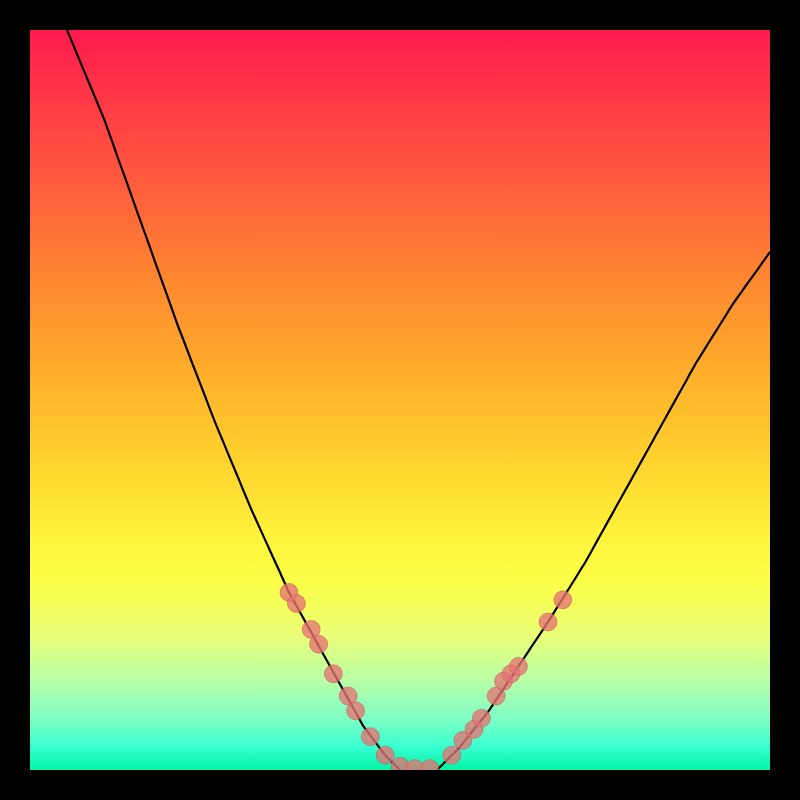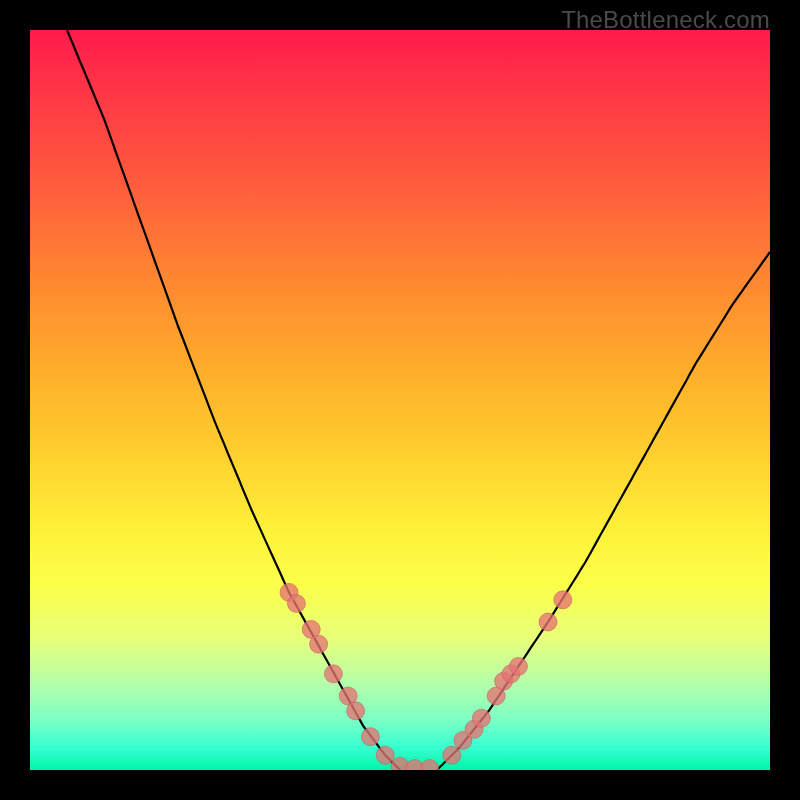--- a/index.html
+++ b/index.html
@@ -83,21 +83,20 @@
       rgba(0,0,0,0) 5px
     );
     pointer-events: none;
     opacity: 0.25;
   }
 </style>
 </head>
 <body>
 
 <div class="frame">
-  <div class="watermark">TheBottleneck.com</div>
   <div class="plot">
     <div class="striation"></div>
     <svg class="curve" viewBox="0 0 740 740" preserveAspectRatio="none">
       <path id="left-path" d="M37.0 0.0 L40.1 7.4 L43.2 14.8 L46.3 22.2 L49.3 29.6 L52.4 37.0 L55.5 44.4 L58.6 51.8 L61.7 59.2 L64.8 66.6 L67.8 74.0 L70.9 81.4 L74.0 88.8 L77.1 97.4 L80.2 106.1 L83.3 114.7 L86.3 123.3 L89.4 132.0 L92.5 140.6 L95.6 149.2 L98.7 157.9 L101.8 166.5 L104.8 175.1 L107.9 183.8 L111.0 192.4 L114.1 201.0 L117.2 209.7 L120.3 218.3 L123.3 226.9 L126.4 235.6 L129.5 244.2 L132.6 252.8 L135.7 261.5 L138.8 270.1 L141.8 278.7 L144.9 287.4 L148.0 296.0 L151.1 304.0 L154.2 312.0 L157.3 320.1 L160.3 328.1 L163.4 336.1 L166.5 344.1 L169.6 352.1 L172.7 360.1 L175.8 368.2 L178.8 376.2 L181.9 384.2 L185.0 392.2 L188.1 399.6 L191.2 407.0 L194.3 414.4 L197.3 421.8 L200.4 429.2 L203.5 436.6 L206.6 444.0 L209.7 451.4 L212.7 458.8 L215.8 466.2 L218.9 473.6 L222.0 481.0 L225.1 487.8 L228.2 494.6 L231.3 501.4 L234.3 508.1 L237.4 514.9 L240.5 521.7 L243.6 528.5 L246.7 535.3 L249.8 542.0 L252.8 548.8 L255.9 555.6 L259.0 562.4 L262.1 568.0 L265.2 573.5 L268.3 579.0 L271.3 584.6 L274.4 590.1 L277.5 595.7 L280.6 601.3 L283.7 606.8 L286.8 612.4 L289.8 617.9 L292.9 623.5 L296.0 629.0 L299.1 634.5 L302.2 640.1 L305.3 645.6 L308.3 651.2 L311.4 656.8 L314.5 662.3 L317.6 667.9 L320.7 673.4 L323.8 679.0 L326.8 684.5 L329.9 690.0 L333.0 695.6 L334.9 698.1 L336.7 700.5 L338.6 703.0 L340.4 705.5 L342.3 707.9 L344.1 710.4 L346.0 712.9 L347.8 715.3 L349.6 717.8 L351.5 720.3 L353.3 722.7 L355.2 725.2 L356.4 726.4 L357.7 727.7 L358.9 728.9 L360.1 730.1 L361.4 731.4 L362.6 732.6 L363.8 733.8 L365.1 735.1 L366.3 736.3 L367.5 737.5 L368.8 738.8 L370.0 740.0"></path>
       <path id="right-path" d="M407.0 740.0 L408.8 738.1 L410.7 736.3 L412.6 734.5 L414.4 732.6 L416.3 730.8 L418.1 728.9 L419.9 727.0 L421.8 725.2 L423.7 723.4 L425.5 721.5 L427.4 719.6 L429.2 717.8 L431.7 714.7 L434.1 711.6 L436.6 708.5 L439.1 705.5 L441.5 702.4 L444.0 699.3 L446.5 696.2 L448.9 693.1 L451.4 690.0 L453.9 687.0 L456.3 683.9 L458.8 680.8 L461.3 677.1 L463.7 673.4 L466.2 669.7 L468.7 666.0 L471.1 662.3 L473.6 658.6 L476.1 654.9 L478.5 651.2 L481.0 647.5 L483.5 643.8 L485.9 640.1 L488.4 636.4 L490.9 632.7 L493.3 629.0 L495.8 625.3 L498.3 621.6 L500.7 617.9 L503.2 614.2 L505.7 610.5 L508.1 606.8 L510.6 603.1 L513.1 599.4 L515.5 595.7 L518.0 592.0 L521.1 587.1 L524.2 582.1 L527.3 577.2 L530.3 572.3 L533.4 567.3 L536.5 562.4 L539.6 557.5 L542.7 552.5 L545.8 547.6 L548.8 542.7 L551.9 537.7 L555.0 532.8 L558.1 527.3 L561.2 521.7 L564.3 516.1 L567.3 510.6 L570.4 505.0 L573.5 499.5 L576.6 493.9 L579.7 488.4 L582.8 482.9 L585.8 477.3 L588.9 471.8 L592.0 466.2 L595.1 460.6 L598.2 455.1 L601.3 449.6 L604.3 444.0 L607.4 438.5 L610.5 432.9 L613.6 427.4 L616.7 421.8 L619.8 416.3 L622.8 410.7 L625.9 405.1 L629.0 399.6 L632.1 394.0 L635.2 388.5 L638.3 382.9 L641.3 377.4 L644.4 371.9 L647.5 366.3 L650.6 360.8 L653.7 355.2 L656.8 349.7 L659.8 344.1 L662.9 338.6 L666.0 333.0 L669.1 328.1 L672.2 323.1 L675.3 318.2 L678.3 313.3 L681.4 308.3 L684.5 303.4 L687.6 298.5 L690.7 293.5 L693.8 288.6 L696.8 283.7 L699.9 278.7 L703.0 273.8 L706.1 269.5 L709.2 265.2 L712.3 260.9 L715.3 256.5 L718.4 252.2 L721.5 247.9 L724.6 243.6 L727.7 239.3 L730.8 234.9 L733.8 230.6 L736.9 226.3 L740.0 222.0"></path>
       <g class="markers" id="markers-group">
           <circle cx="259.0" cy="562.4" r="9"></circle>
           <circle cx="266.4" cy="573.5" r="9"></circle>
           <circle cx="281.2" cy="599.4" r="9"></circle>
           <circle cx="288.6" cy="614.2" r="9"></circle>

